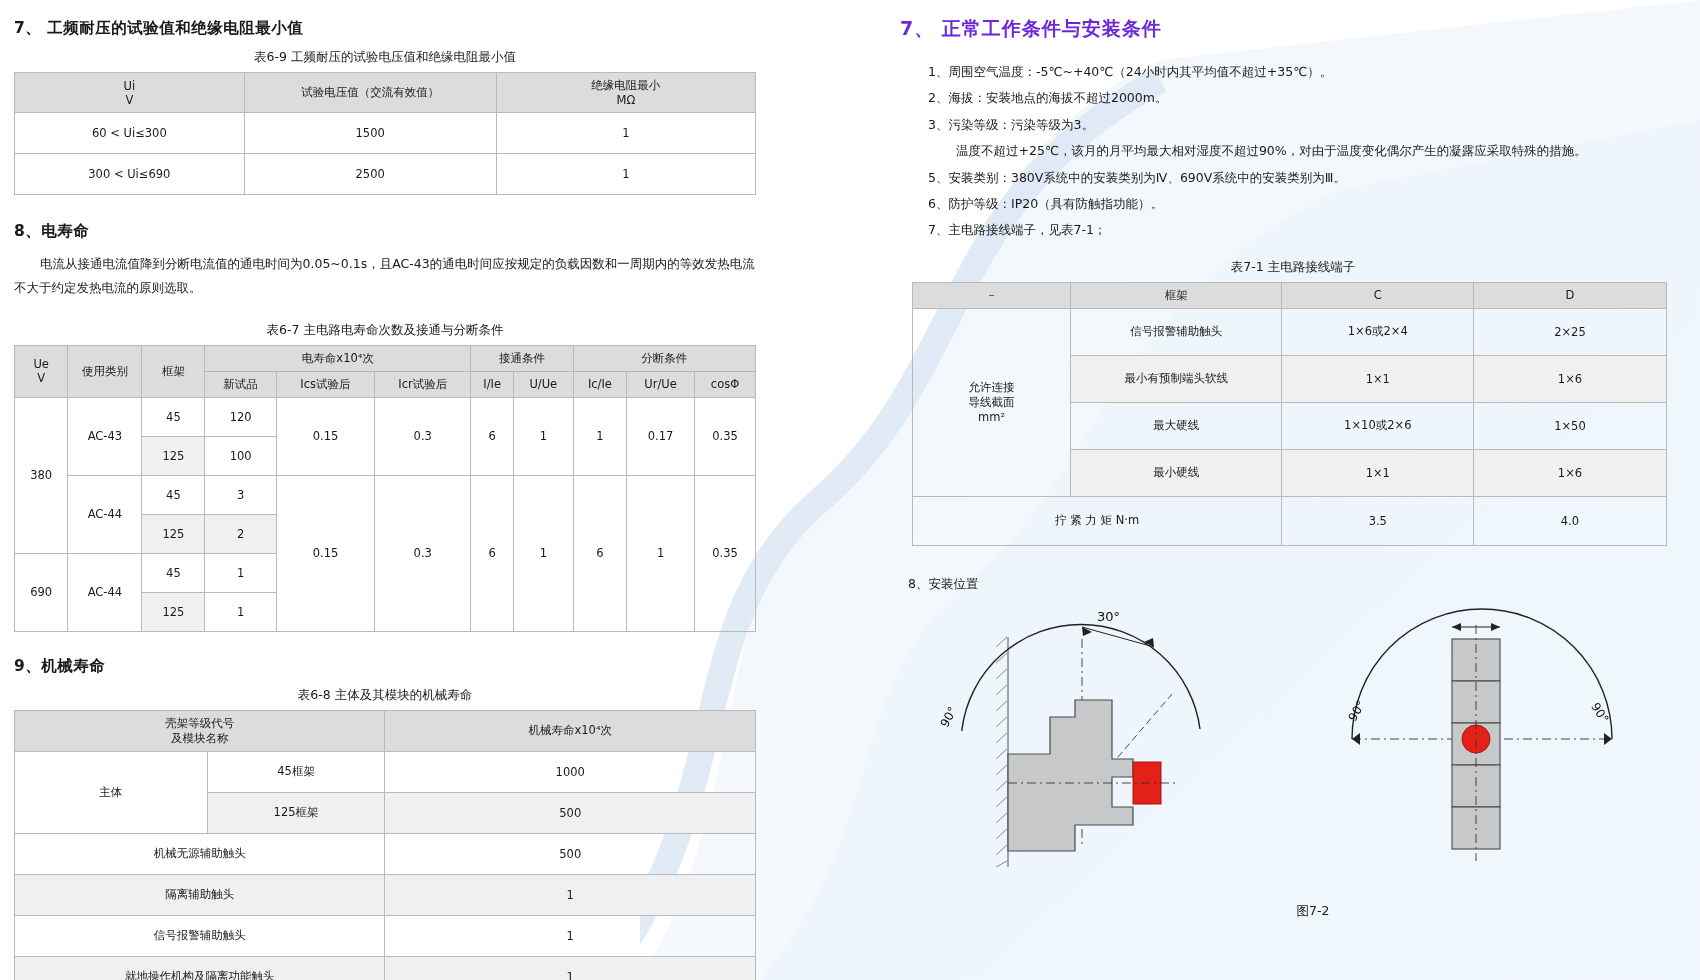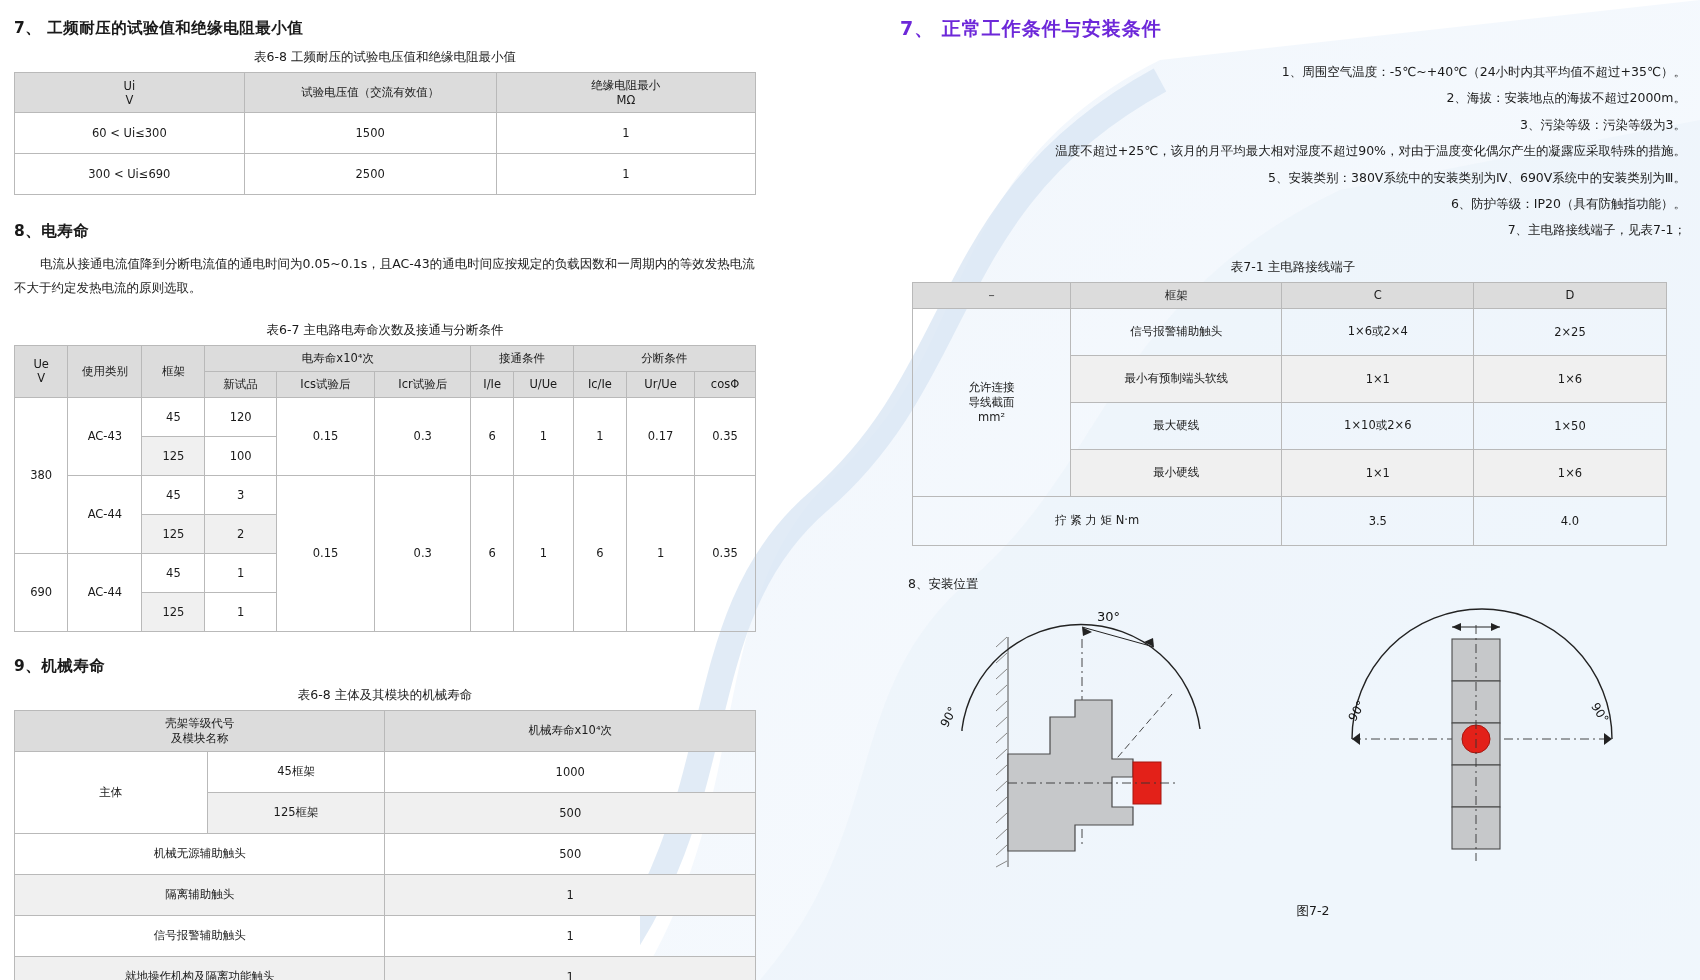--- a/index.html
+++ b/index.html
@@ -24,21 +24,21 @@
   table.t{border-collapse:collapse;width:100%;font-size:11.5px;}
   table.t td,table.t th{border:1px solid #b9b9b9;text-align:center;vertical-align:middle;padding:5px 3px;font-weight:normal;}
   table.t thead td{background:#dcdcdc;}
   .shade{background:#f0f0f0;}
   .t-thin td{padding:3px 2px;}
 
   .para{font-size:12.5px;line-height:1.9;text-indent:0;}
   .para p{margin:0;}
   ol.conds{list-style:none;margin:0;padding:0;font-size:12.5px;line-height:1.95;}
   ol.conds li{margin-bottom:2px;padding-left:0;}
-  .indent2{display:block;padding-left:28px;text-align:right;}
+  .indent2{display:block;padding-left:28px;}
 
   .note{font-size:12.5px;margin:30px 0 0 8px;}
   .figcap{text-align:center;font-size:12.5px;margin-top:8px;}
 
   .fig-wrap{position:relative;width:100%;height:300px;margin-top:6px;}
 </style>
 </head>
 <body>
 
 <div class="bg-wave">
@@ -55,21 +55,21 @@
     <path d="M120,980 C250,830 200,690 330,580 C470,460 470,300 700,190 L1060,120 L1060,980 Z" fill="#eaf2fa" opacity="0.55"></path>
   </svg>
 </div>
 
 <div class="page">
 
   <div class="col-left">
 
     <h2 class="sec">7、 工频耐压的试验值和绝缘电阻最小值</h2>
 
-    <div class="tbl-cap">表6-8 工频耐压的试验电压值和绝缘电阻最小值</div>
+    <div class="tbl-cap">表6-9 工频耐压的试验电压值和绝缘电阻最小值</div>
     <table class="t">
       <thead>
         <tr>
           <td style="width:31%">
             <div>Ui</div>
             <div>V</div>
           </td>
           <td style="width:34%">试验电压值（交流有效值）</td>
           <td style="width:35%">
             <div>绝缘电阻最小</div>

